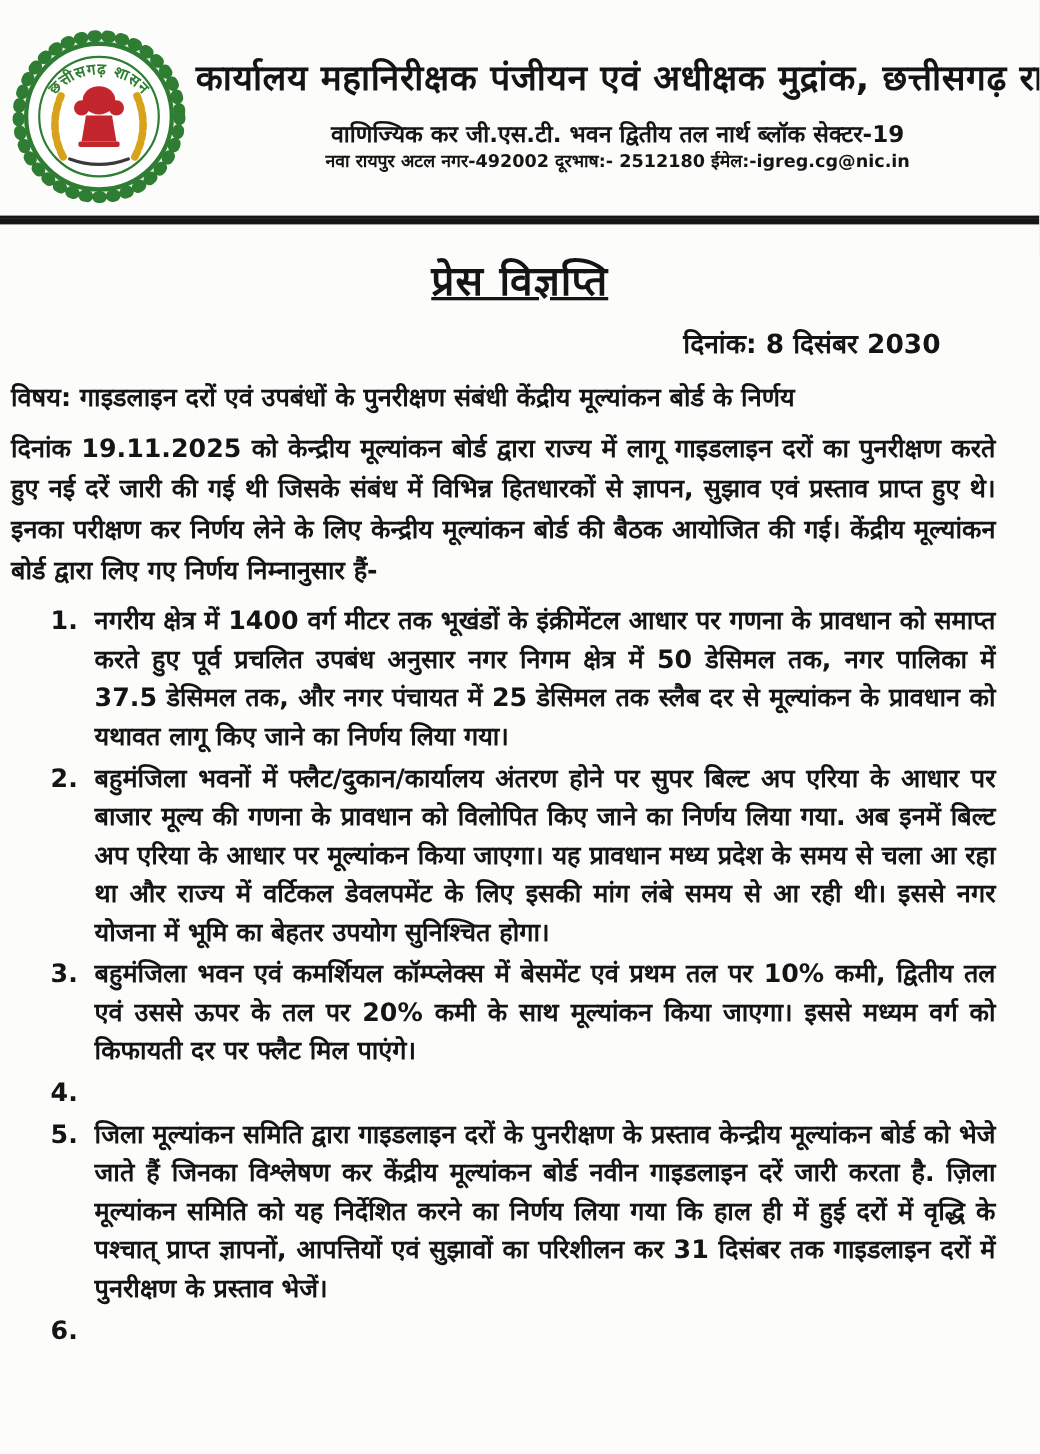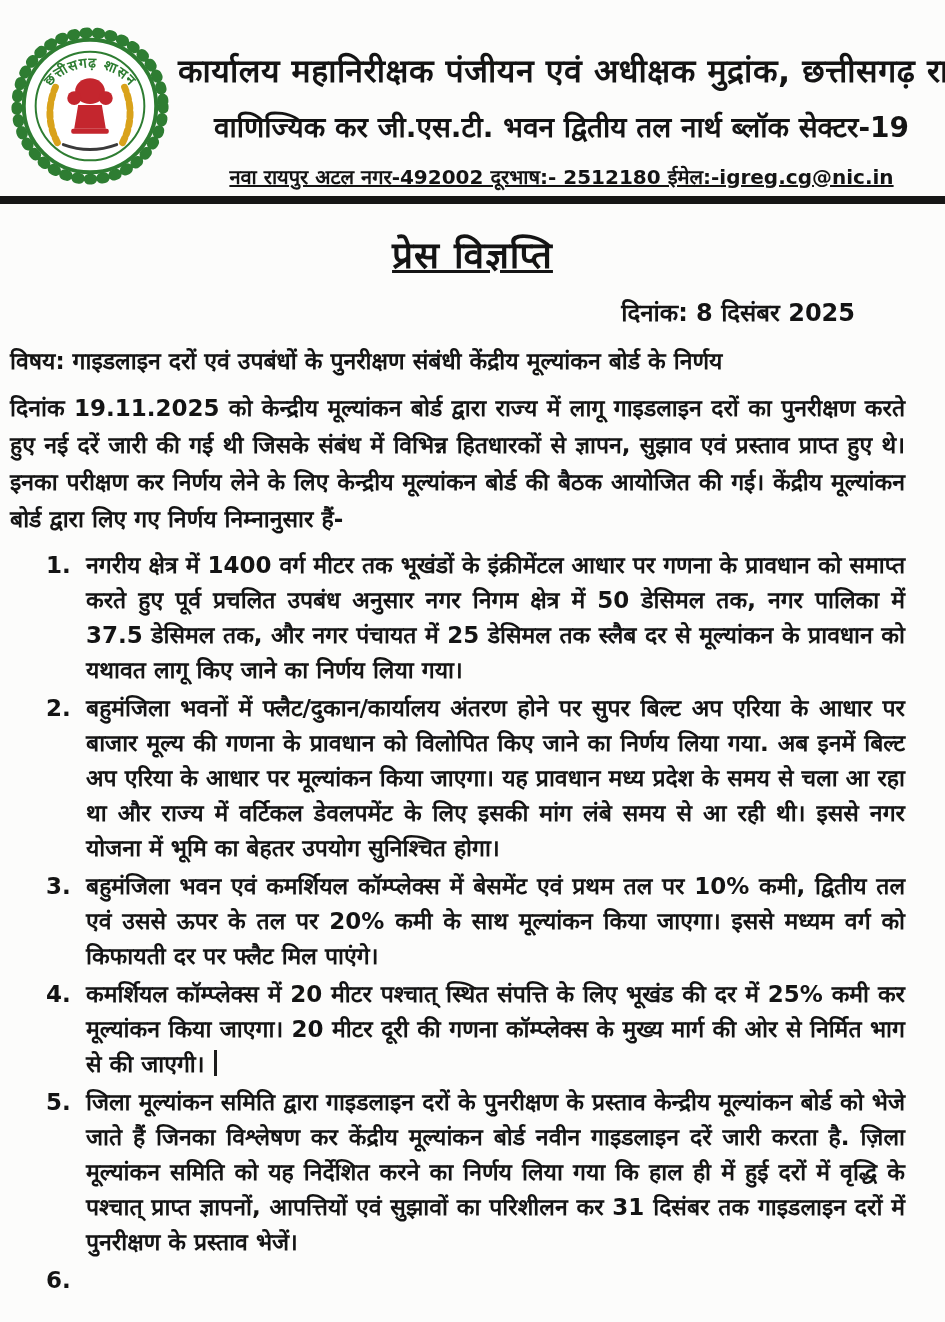--- a/index.html
+++ b/index.html
@@ -31,33 +31,31 @@
     height: 172px;
   }
   .org-line1 {
     font-size: 32px;
     font-weight: 700;
     text-align: center;
     letter-spacing: 0.5px;
     white-space: nowrap;
   }
   .org-line2 {
-    font-size: 28px;
+    font-size: 21px;
     font-weight: 700;
     text-align: center;
     margin-top: 16px;
     white-space: nowrap;
   }
   .contact-line {
-    font-size: 20px;
-    font-weight: 700;
-    text-align: center;
-    margin-top: 18px;
+    font-size: 16px;
+    font-weight: 700;
+    text-align: center;
     white-space: nowrap;
-    text-decoration: underline;
   }
   .head-rule {
     width: 945px;
     height: 2px;
     background: #fcfcfb;
     border-top: 3px solid #161616;
     border-bottom: 5px solid #161616;
   }
 
   
@@ -160,21 +158,21 @@
       <div class="org-line1">कार्यालय महानिरीक्षक पंजीयन एवं अधीक्षक मुद्रांक, छत्तीसगढ़ रायपुर</div>
       <div class="org-line2">वाणिज्यिक कर जी.एस.टी. भवन द्वितीय तल नार्थ ब्लॉक सेक्टर-19</div>
       <div class="contact-line">नवा रायपुर अटल नगर-492002 दूरभाष:- 2512180 ईमेल:-igreg.cg@nic.in</div>
     </div>
   </header>
 
   <div class="head-rule"></div>
 
   <main class="doc-body">
     <h1 class="doc-title">प्रेस विज्ञप्ति</h1>
-    <div class="doc-date">दिनांक: 8 दिसंबर 2025</div>
+    <div class="doc-date">दिनांक: 8 दिसंबर 2030</div>
     <div class="doc-subject">विषय: गाइडलाइन दरों एवं उपबंधों के पुनरीक्षण संबंधी केंद्रीय मूल्यांकन बोर्ड के निर्णय</div>
     <p class="doc-intro">दिनांक 19.11.2025 को केन्द्रीय मूल्यांकन बोर्ड द्वारा राज्य में लागू गाइडलाइन दरों का पुनरीक्षण करते हुए नई दरें जारी की गई थी जिसके संबंध में विभिन्न हितधारकों से ज्ञापन, सुझाव एवं प्रस्ताव प्राप्त हुए थे। इनका परीक्षण कर निर्णय लेने के लिए केन्द्रीय मूल्यांकन बोर्ड की बैठक आयोजित की गई। केंद्रीय मूल्यांकन बोर्ड द्वारा लिए गए निर्णय निम्नानुसार हैं-</p>
 
     <ol class="decision-list">
       <li class="decision-item">
         <span class="item-number">1.</span>
         <span class="item-text-wrap item-text"><span class="item-text-inner">नगरीय क्षेत्र में 1400 वर्ग मीटर तक भूखंडों के इंक्रीमेंटल आधार पर गणना के प्रावधान को समाप्त करते हुए पूर्व प्रचलित उपबंध अनुसार नगर निगम क्षेत्र में 50 डेसिमल तक, नगर पालिका में 37.5 डेसिमल तक, और नगर पंचायत में 25 डेसिमल तक स्लैब दर से मूल्यांकन के प्रावधान को यथावत लागू किए जाने का निर्णय लिया गया।</span></span>
       </li>
 
       <li class="decision-item">
@@ -182,21 +180,20 @@
         <span class="item-text-wrap item-text"><span class="item-text-inner">बहुमंजिला भवनों में फ्लैट/दुकान/कार्यालय अंतरण होने पर सुपर बिल्ट अप एरिया के आधार पर बाजार मूल्य की गणना के प्रावधान को विलोपित किए जाने का निर्णय लिया गया. अब इनमें बिल्ट अप एरिया के आधार पर मूल्यांकन किया जाएगा। यह प्रावधान मध्य प्रदेश के समय से चला आ रहा था और राज्य में वर्टिकल डेवलपमेंट के लिए इसकी मांग लंबे समय से आ रही थी। इससे नगर योजना में भूमि का बेहतर उपयोग सुनिश्चित होगा।</span></span>
       </li>
 
       <li class="decision-item">
         <span class="item-number">3.</span>
         <span class="item-text-wrap item-text"><span class="item-text-inner">बहुमंजिला भवन एवं कमर्शियल कॉम्प्लेक्स में बेसमेंट एवं प्रथम तल पर 10% कमी, द्वितीय तल एवं उससे ऊपर के तल पर 20% कमी के साथ मूल्यांकन किया जाएगा। इससे मध्यम वर्ग को किफायती दर पर फ्लैट मिल पाएंगे।</span></span>
       </li>
 
       <li class="decision-item">
         <span class="item-number">4.</span>
-        <span class="item-text-wrap item-text"><span class="item-text-inner">कमर्शियल कॉम्प्लेक्स में 20 मीटर पश्चात् स्थित संपत्ति के लिए भूखंड की दर में 25% कमी कर मूल्यांकन किया जाएगा। 20 मीटर दूरी की गणना कॉम्प्लेक्स के मुख्य मार्ग की ओर से निर्मित भाग से की जाएगी।</span><span class="text-cursor visible"></span></span>
       </li>
 
       <li class="decision-item">
         <span class="item-number">5.</span>
         <span class="item-text-wrap item-text"><span class="item-text-inner">जिला मूल्यांकन समिति द्वारा गाइडलाइन दरों के पुनरीक्षण के प्रस्ताव केन्द्रीय मूल्यांकन बोर्ड को भेजे जाते हैं जिनका विश्लेषण कर केंद्रीय मूल्यांकन बोर्ड नवीन गाइडलाइन दरें जारी करता है. ज़िला मूल्यांकन समिति को यह निर्देशित करने का निर्णय लिया गया कि हाल ही में हुई दरों में वृद्धि के पश्चात् प्राप्त ज्ञापनों, आपत्तियों एवं सुझावों का परिशीलन कर 31 दिसंबर तक गाइडलाइन दरों में पुनरीक्षण के प्रस्ताव भेजें।</span></span>
       </li>
 
       <li class="decision-item">
         <span class="item-number">6.</span>
       </li>

